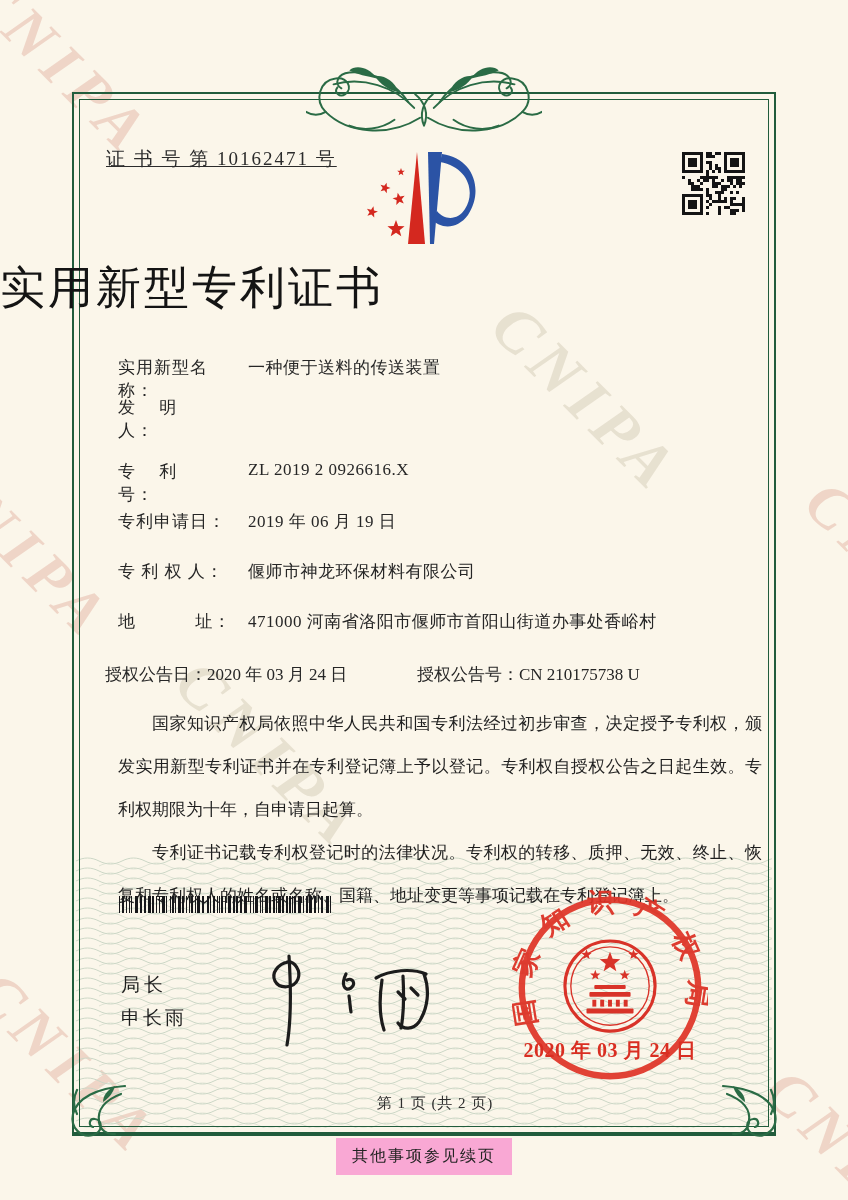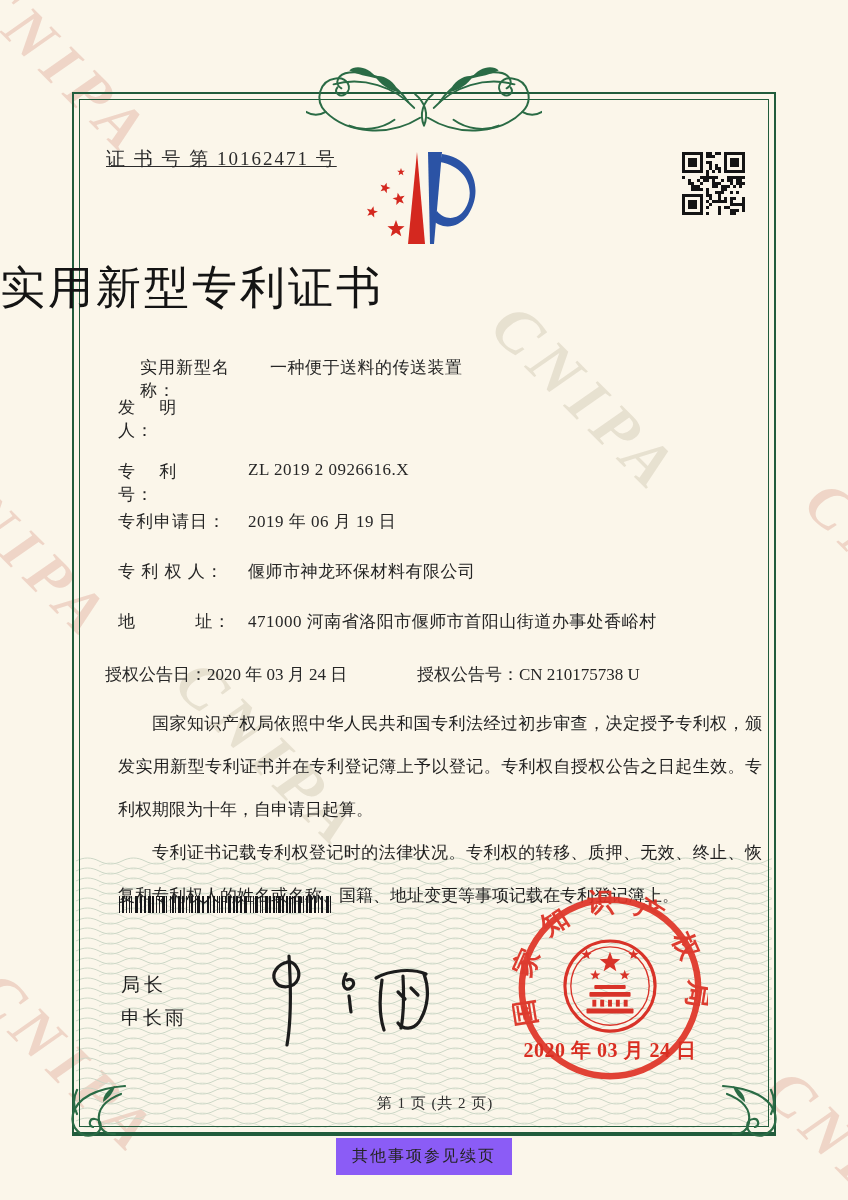--- a/index.html
+++ b/index.html
@@ -56,21 +56,21 @@
   .director-name{position:absolute;left:121px;top:1005px;font-size:19px;letter-spacing:3px;color:#1d1d1d;z-index:3;}
   .signature{position:absolute;left:258px;top:946px;width:188px;height:102px;z-index:3;}
   .seal{position:absolute;left:512px;top:890px;width:196px;height:196px;z-index:4;opacity:0.93;}
   .seal-date{
     position:absolute;left:516px;top:1037px;width:188px;text-align:center;z-index:5;
     font-size:20px;font-weight:600;color:#d92e22;letter-spacing:0.5px;
   }
   .page-num{position:absolute;left:11px;top:1094px;width:848px;text-align:center;font-size:15px;letter-spacing:1px;color:#2e2e2e;z-index:3;}
   .cont-note{
     position:absolute;left:50%;transform:translateX(-50%);top:1138px;z-index:3;
-    background:#8b5cf6;padding:8px 16px;font-size:16px;letter-spacing:2px;color:#242424;
+    background:#f9a8d4;padding:8px 16px;font-size:16px;letter-spacing:2px;color:#242424;
   }
 </style>
 </head>
 <body>
 
 <div class="page">
 
   <span class="wm wm-pink" style="left:-55px;top:28px;">CNIPA</span>
   <span class="wm wm-gray" style="left:468px;top:362px;font-size:64px;">CNIPA</span>
   <span class="wm wm-pink" style="left:-95px;top:512px;">CNIPA</span>
@@ -254,21 +254,21 @@
       <rect x="54" y="57" width="3" height="3" fill="#141414"></rect>
       <rect x="60" y="57" width="3" height="3" fill="#141414"></rect>
       <rect x="24" y="60" width="3" height="3" fill="#141414"></rect>
       <rect x="36" y="60" width="3" height="3" fill="#141414"></rect>
       <rect x="48" y="60" width="3" height="3" fill="#141414"></rect>
       <rect x="51" y="60" width="3" height="3" fill="#141414"></rect>
     </svg>
 
   <div class="title">实用新型专利证书</div>
 
-  <div class="field-row" style="top:356px;margin-left:22px;">
+  <div class="field-row" style="top:356px;">
     <span class="field-label">实用新型名称：</span>
     <span class="field-value">一种便于送料的传送装置</span>
   </div>
   <div class="field-row" style="top:396px;">
     <span class="field-label">发　 明　 人：</span>
   </div>
   <div class="field-row" style="top:460px;">
     <span class="field-label">专　 利　 号：</span>
     <span class="field-value">ZL 2019 2 0926616.X</span>
   </div>

